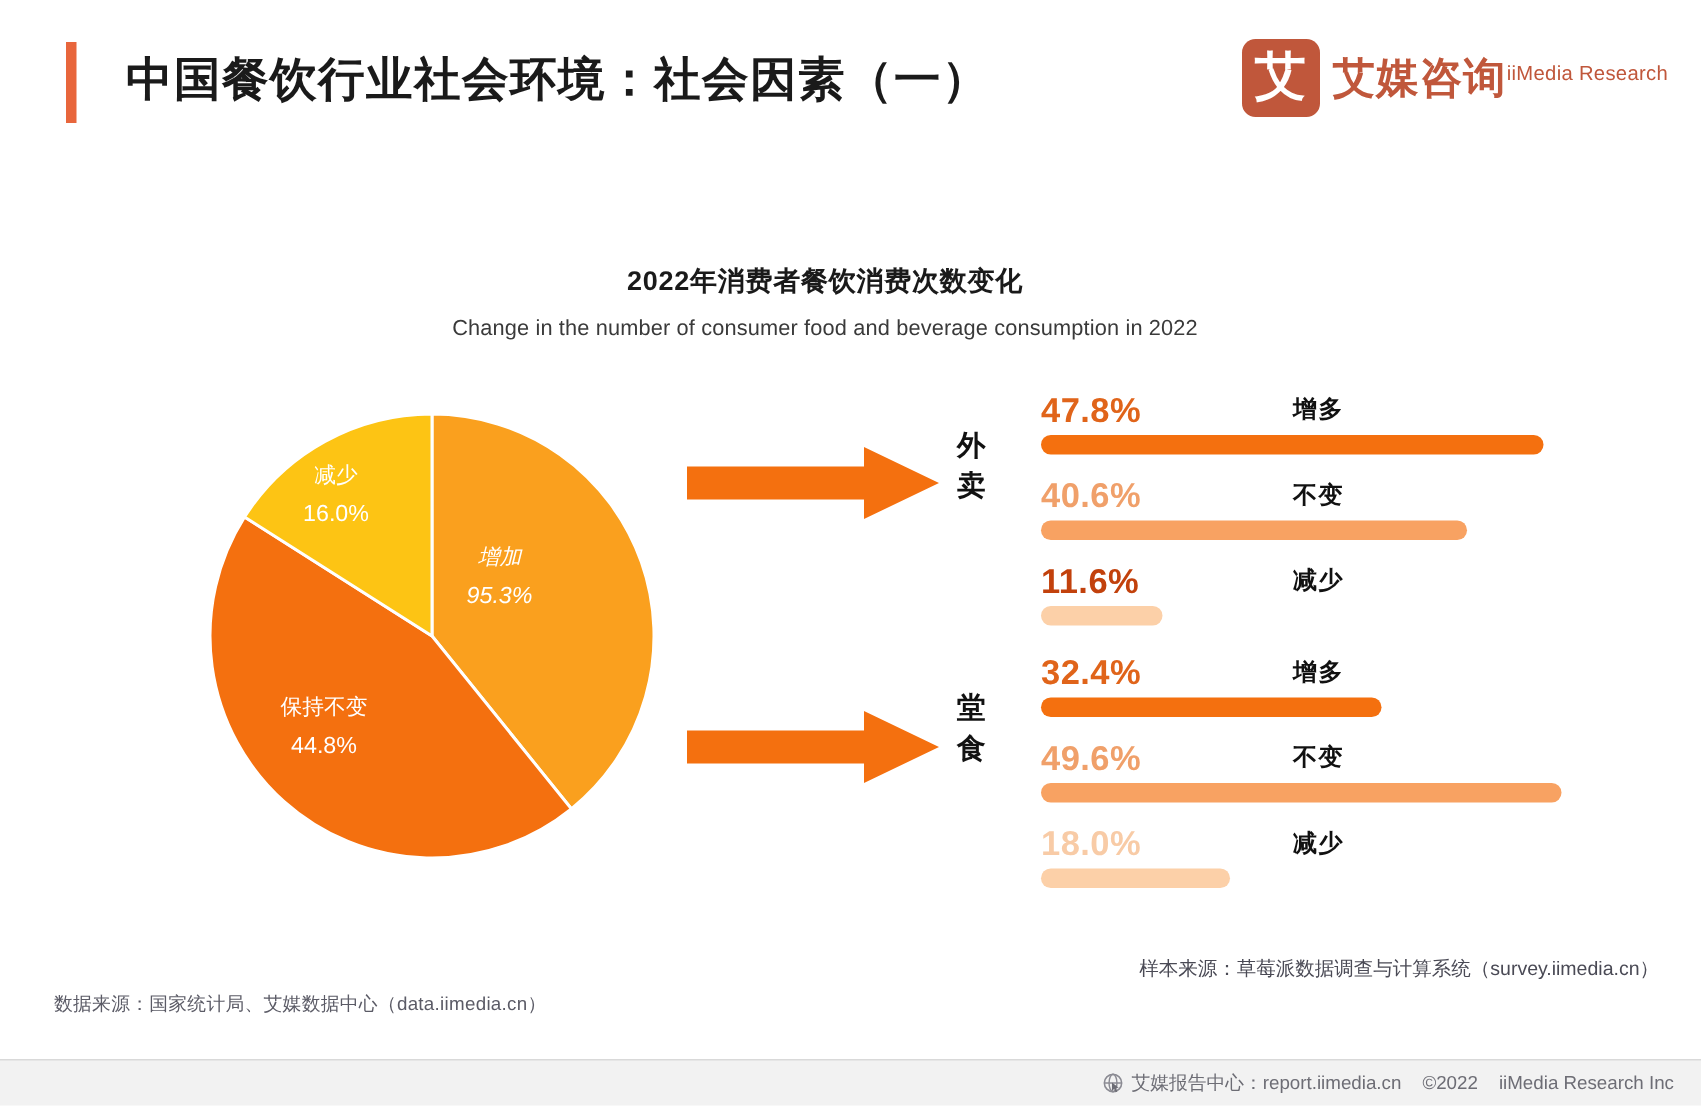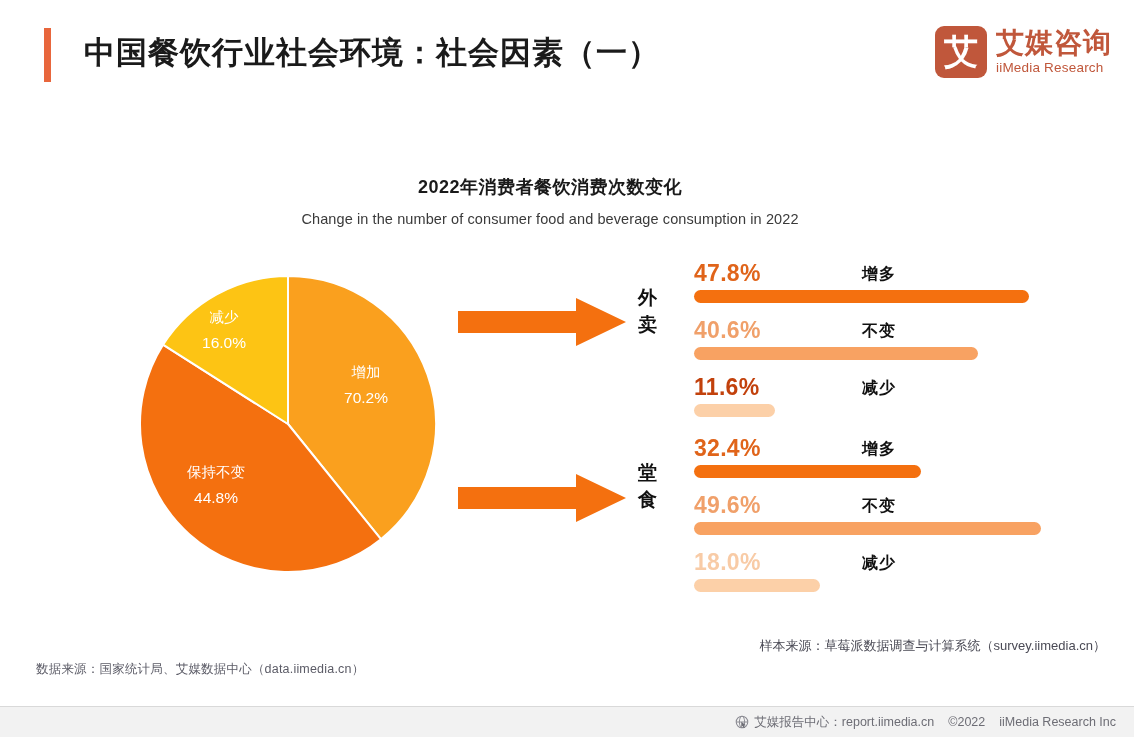--- a/index.html
+++ b/index.html
@@ -64,21 +64,21 @@
     position: absolute;
     left: 0; right: 0;
     top: 50%;
     transform: translateY(-52%);
     text-align: center;
     color: #ffffff;
     font-size: 34px;
     font-weight: bold;
     line-height: 1;
   }
-  .logo-text { display: flex; flex-direction: column; line-height: 1; }
+  .logo-text { display: flex; flex-direction: row; line-height: 1; }
   .logo-cn {
     font-size: 28px;
     font-weight: bold;
     color: #c0573b;
     letter-spacing: 1px;
   }
   .logo-en {
     font-size: 13.5px;
     font-weight: normal;
     color: #c0573b;
@@ -121,21 +121,21 @@
   .pie-label {
     position: absolute;
     color: #ffffff;
     font-size: 14.5px;
     text-align: center;
     line-height: 25px;
     white-space: nowrap;
     pointer-events: none;
   }
   .pie-label .pct { font-size: 15.5px; }
-  .pl-increase { left: 187px; top: 85px; width: 80px; }
+  .pl-increase { left: 154px; top: 85px; width: 80px; font-style: italic; }
   .pl-same     { left: 27px;  top: 185px; width: 100px; }
   .pl-decrease { left: 45px;  top: 30px;  width: 80px; }
 
   
   .arrow {
     position: absolute;
     width: 168px;
     height: 52px;
   }
   .arrow svg { display: block; }
@@ -272,21 +272,21 @@
 <div class="pie-wrap">
   <svg width="298" height="298" viewBox="0 0 298 298">
     <g id="pie-slices">
         <path d="M 149 149 L 149.00 1.00 A 148 148 0 0 1 241.90 264.21 Z" fill="#faa01e" stroke="#ffffff" stroke-width="2"></path>
         <path d="M 149 149 L 241.90 264.21 A 148 148 0 0 1 24.04 69.70 Z" fill="#f4700f" stroke="#ffffff" stroke-width="2"></path>
         <path d="M 149 149 L 24.04 69.70 A 148 148 0 0 1 149.00 1.00 Z" fill="#fdc414" stroke="#ffffff" stroke-width="2"></path>
       </g>
   </svg>
   <div class="pie-label pl-increase">
     <div>增加</div>
-    <div class="pct">70.2%</div>
+    <div class="pct">95.3%</div>
   </div>
   <div class="pie-label pl-same">
     <div>保持不变</div>
     <div class="pct">44.8%</div>
   </div>
   <div class="pie-label pl-decrease">
     <div>减少</div>
     <div class="pct">16.0%</div>
   </div>
 </div>

